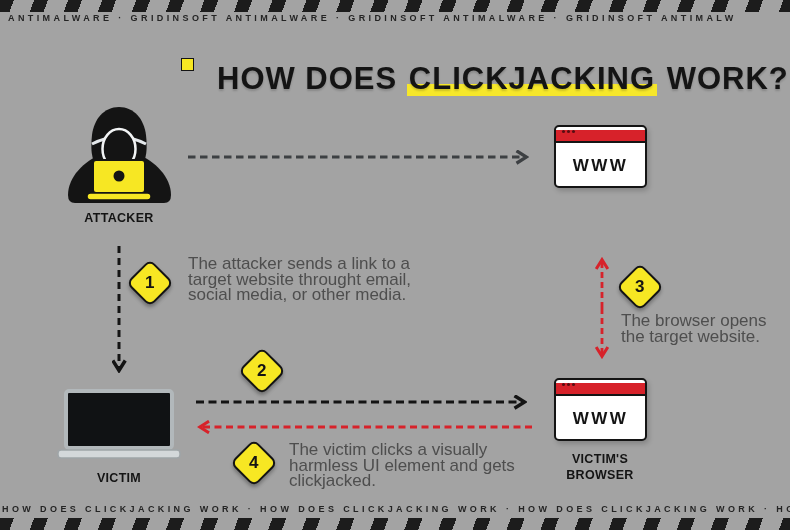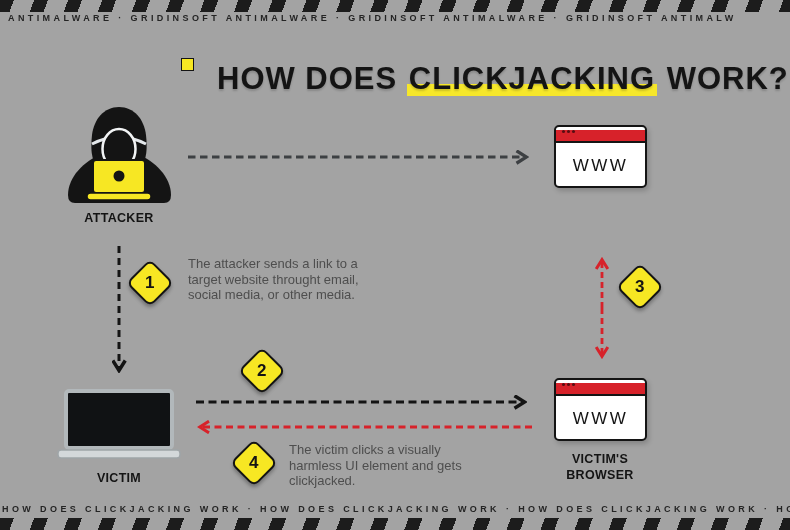--- a/index.html
+++ b/index.html
@@ -23,32 +23,32 @@
            text-shadow:0 2px 2px rgba(20,20,20,0.18);white-space:nowrap;}
   .hl{background:linear-gradient(#f6e72a,#f6e72a) left 100%/100% 12px no-repeat;padding:0 2px;}
 
   
   .window{position:absolute;width:93px;height:63px;background:#ffffff;border:2.5px solid #141414;
           border-radius:5px;box-shadow:2px 3px 5px rgba(0,0,0,.18);overflow:hidden;box-sizing:border-box;}
   .win-header{height:11px;background:#d7222a;border-bottom:2px solid #141414;}
   .win-dots{display:block;width:3px;height:3px;border-radius:50%;background:#570e12;
             box-shadow:5px 0 0 #570e12,10px 0 0 #570e12;margin:3px 0 0 6px;}
   .win-body{display:flex;align-items:center;justify-content:center;height:calc(100% - 13px);
-            font-weight:normal;font-size:17px;letter-spacing:2.5px;color:#141414;}
+            font-weight:bold;font-size:17px;letter-spacing:2.5px;color:#141414;}
 
   .actor-label,.win-label{position:absolute;font-weight:bold;font-size:12.5px;color:#141414;
             text-align:center;white-space:pre-line;line-height:1.25;letter-spacing:.3px;}
 
   
   .diamond{position:absolute;width:34px;height:34px;background:#f7e723;border:2.5px solid #141414;
            border-radius:7px;transform:rotate(45deg);box-shadow:2px 2px 4px rgba(0,0,0,.3);
            display:flex;align-items:center;justify-content:center;box-sizing:border-box;}
   .diamond span{transform:rotate(-45deg);font-weight:bold;font-size:17px;color:#141414;}
 
-  .step-text{position:absolute;font-size:13px;line-height:15.5px;color:#4e4e4e;white-space:pre-line;}
+  .step-text{position:absolute;font-size:17px;line-height:15.5px;color:#4e4e4e;white-space:pre-line;}
 
   .abs{position:absolute;}
   svg{display:block;}
   .arrows{position:absolute;left:0;top:0;pointer-events:none;}
 </style>
 </head>
 <body>
 
 <div class="canvas">
 
@@ -122,20 +122,22 @@
   <div class="diamond" style="left:623px;top:270px;">
       <span>3</span>
     </div>
   <div class="diamond" style="left:237px;top:446px;">
       <span>4</span>
     </div>
 
   <div class="step-text" style="left:188px;top:256px;">The attacker sends a link to a
 target website throught email,
 social media, or other media.</div>
+  <div class="step-text" style="left:621px;top:313px;">The browser opens
+the target website.</div>
   <div class="step-text" style="left:289px;top:442px;">The victim clicks a visually
 harmless UI element and gets
 clickjacked.</div>
 
   <div class="banner-text bottom">HOW DOES CLICKJACKING WORK · HOW DOES CLICKJACKING WORK · HOW DOES CLICKJACKING WORK · HOW DOE</div>
   <div class="hazard bottom"></div>
 
 </div>
 
 </body></html>

